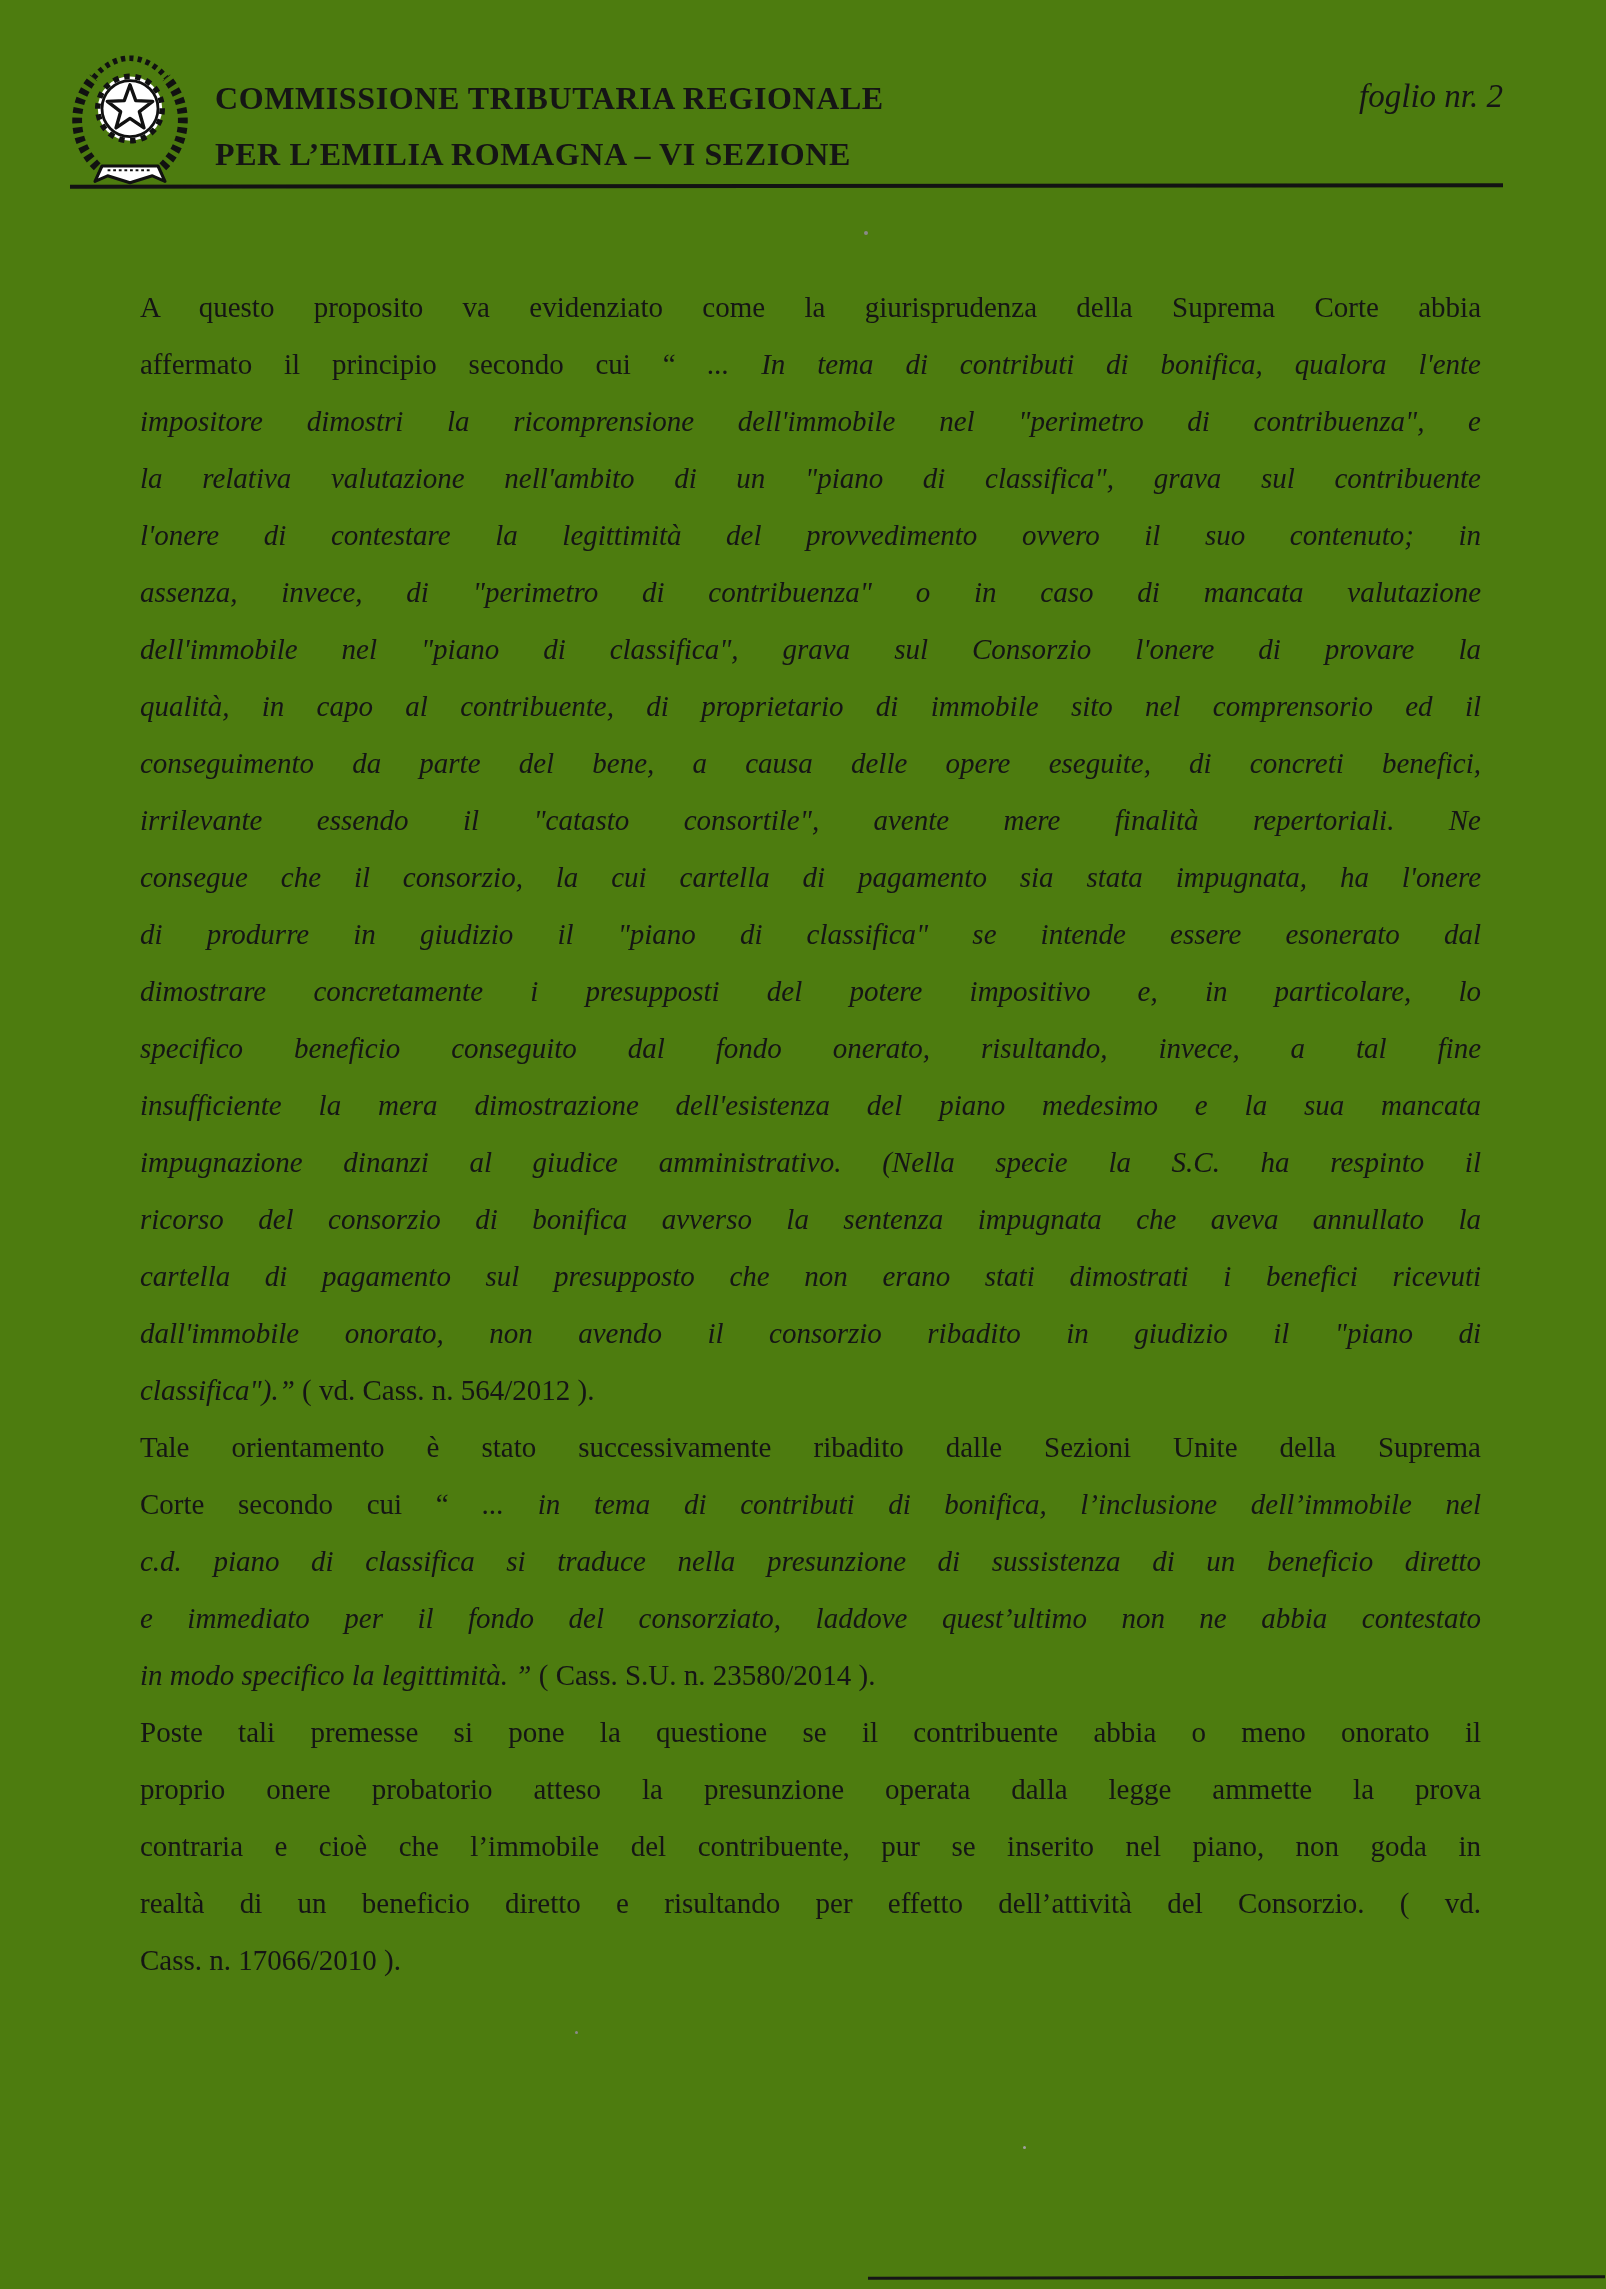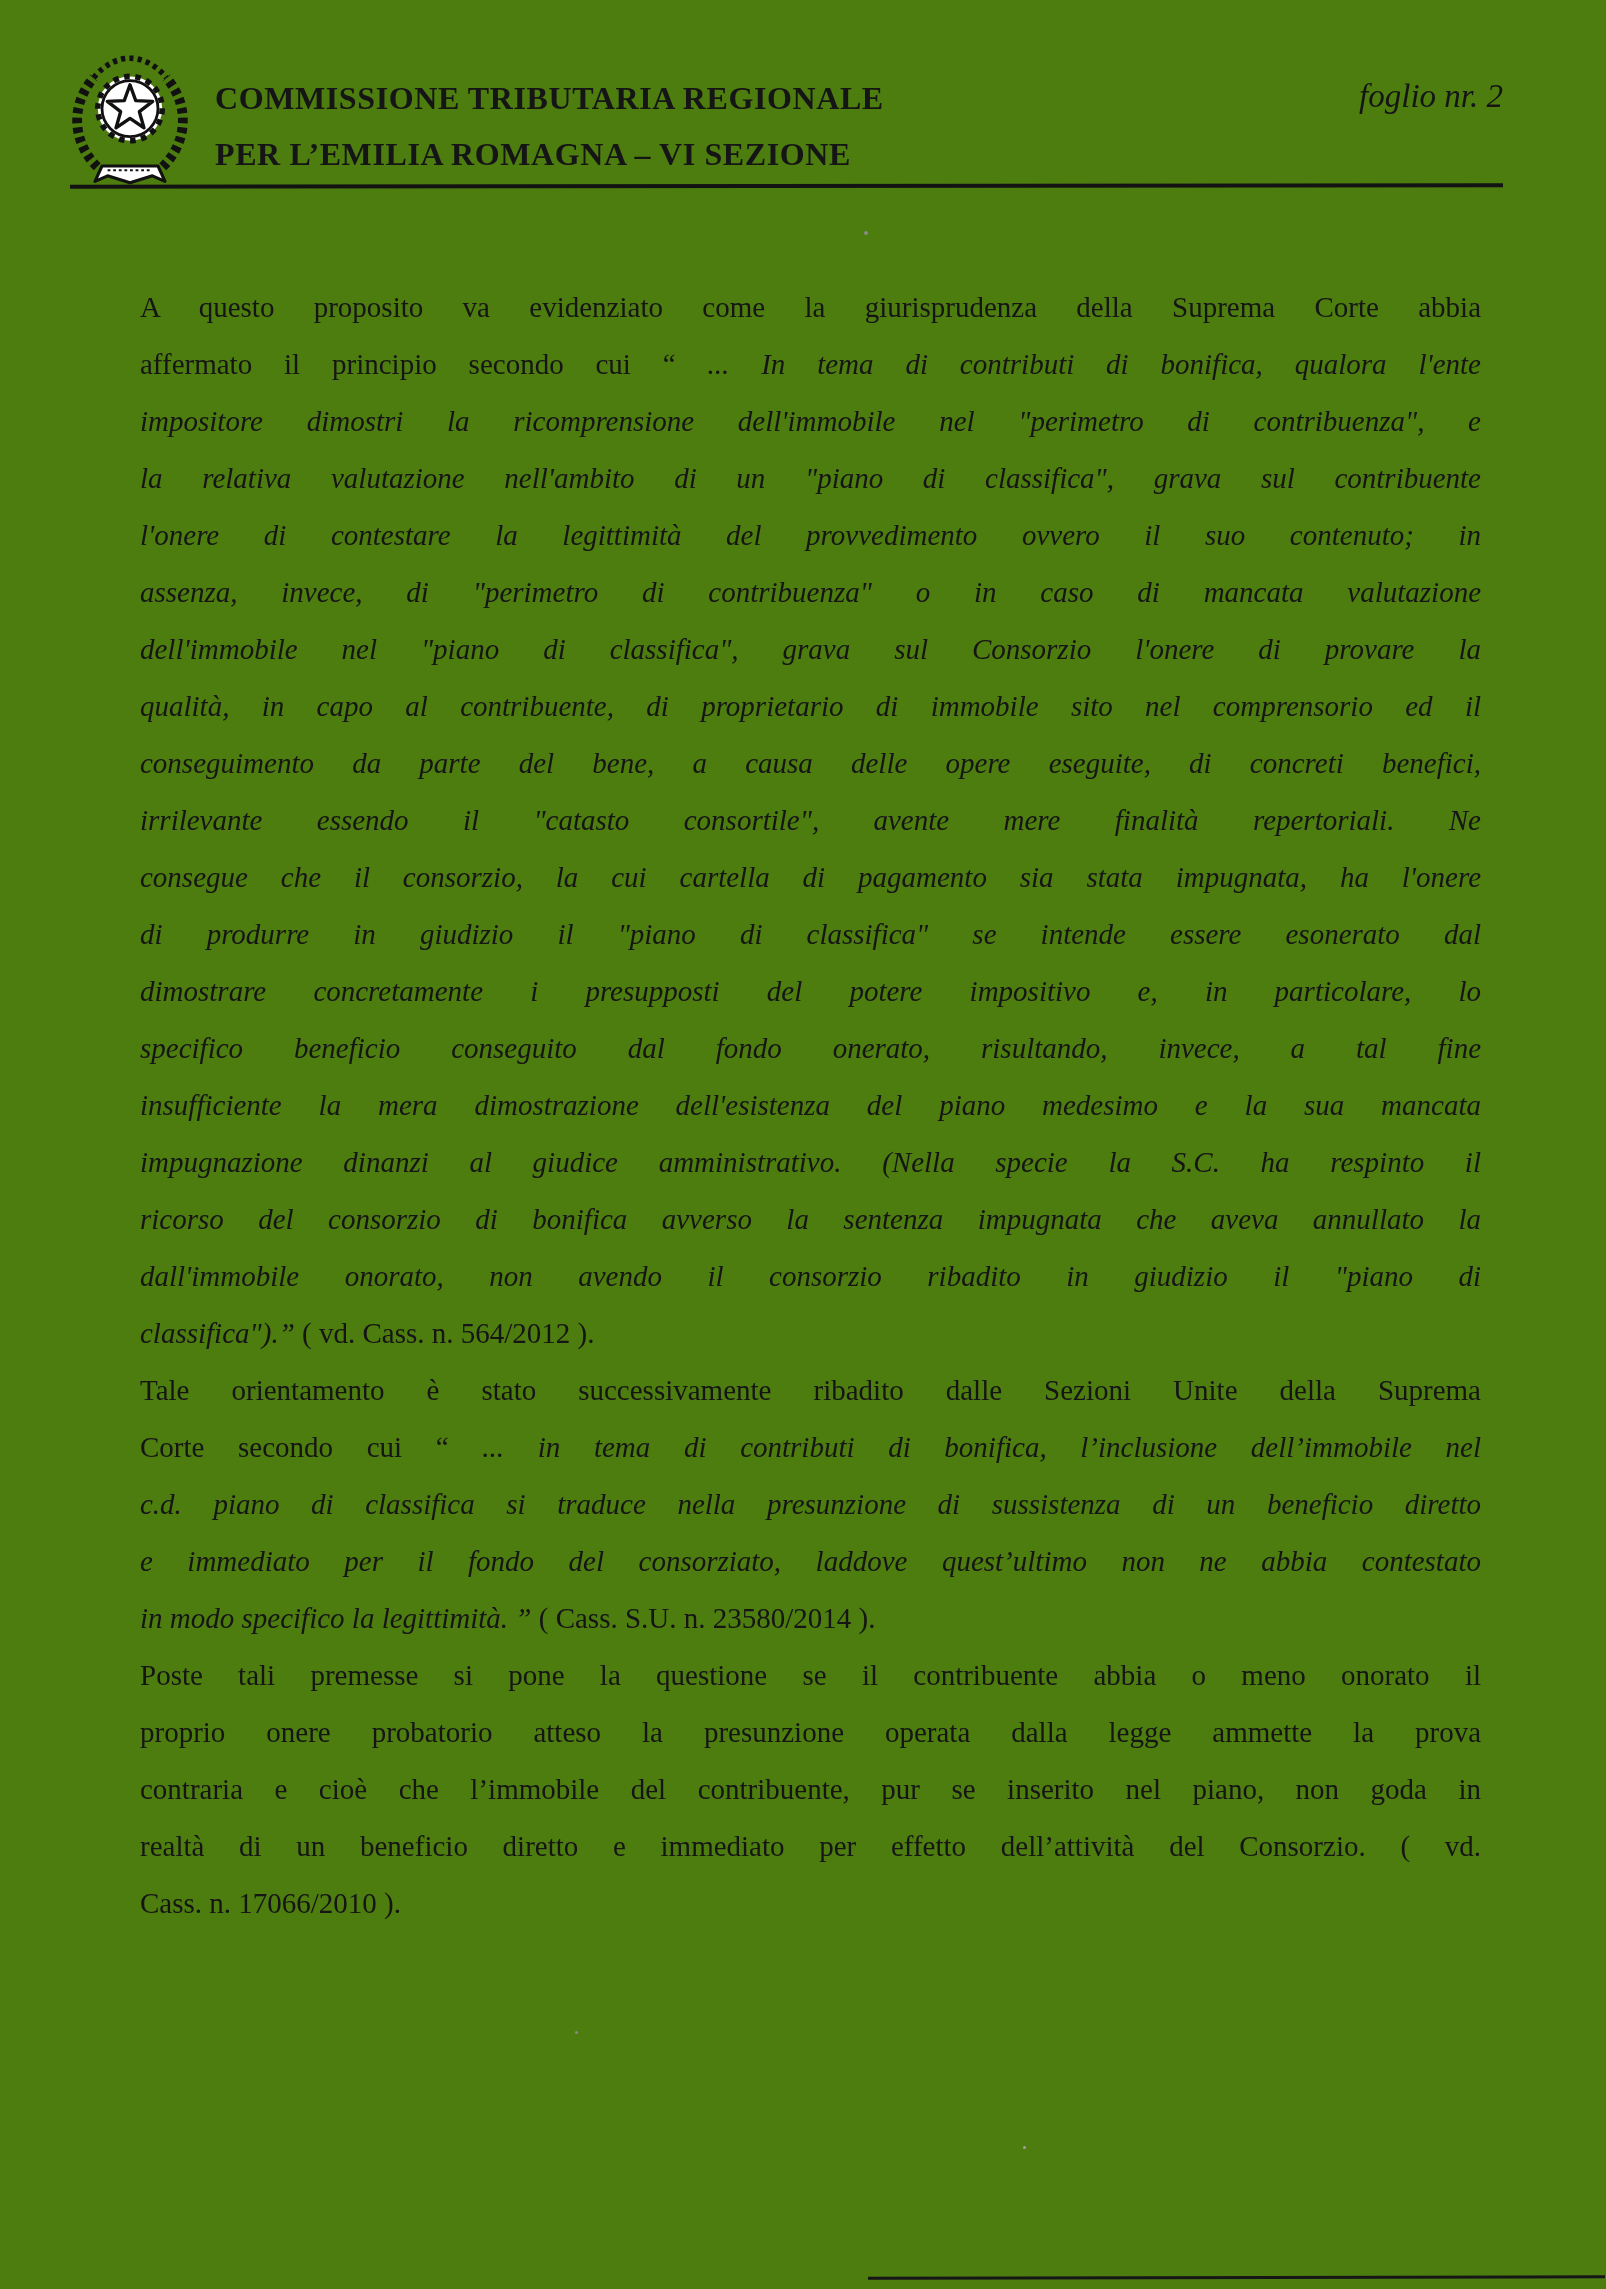--- a/index.html
+++ b/index.html
@@ -93,31 +93,32 @@
       <div class="line"><span class="seg it">qualità, in capo al contribuente, di proprietario di immobile sito nel comprensorio ed il</span></div>
       <div class="line"><span class="seg it">conseguimento da parte del bene, a causa delle opere eseguite, di concreti benefici,</span></div>
       <div class="line"><span class="seg it">irrilevante essendo il "catasto consortile", avente mere finalità repertoriali. Ne</span></div>
       <div class="line"><span class="seg it">consegue che il consorzio, la cui cartella di pagamento sia stata impugnata, ha l'onere</span></div>
       <div class="line"><span class="seg it">di produrre in giudizio il "piano di classifica" se intende essere esonerato dal</span></div>
       <div class="line"><span class="seg it">dimostrare concretamente i presupposti del potere impositivo e, in particolare, lo</span></div>
       <div class="line"><span class="seg it">specifico beneficio conseguito dal fondo onerato, risultando, invece, a tal fine</span></div>
       <div class="line"><span class="seg it">insufficiente la mera dimostrazione dell'esistenza del piano medesimo e la sua mancata</span></div>
       <div class="line"><span class="seg it">impugnazione dinanzi al giudice amministrativo. (Nella specie la S.C. ha respinto il</span></div>
       <div class="line"><span class="seg it">ricorso del consorzio di bonifica avverso la sentenza impugnata che aveva annullato la</span></div>
+      <div class="line"><span class="seg it">cartella di pagamento sul presupposto che non erano stati dimostrati i benefici ricevuti</span></div>
       <div class="line"><span class="seg it">dall'immobile onorato, non avendo il consorzio ribadito in giudizio il "piano di</span></div>
       <div class="line last"><span class="seg it">classifica").”</span><span class="seg"> ( vd. Cass. n. 564/2012 ).</span></div>
       <div class="line"><span class="seg">Tale orientamento è stato successivamente ribadito dalle Sezioni Unite della Suprema</span></div>
       <div class="line"><span class="seg">Corte secondo cui “ </span><span class="seg it">... in tema di contributi di bonifica, l’inclusione dell’immobile nel</span></div>
       <div class="line"><span class="seg it">c.d. piano di classifica si traduce nella presunzione di sussistenza di un beneficio diretto</span></div>
       <div class="line"><span class="seg it">e immediato per il fondo del consorziato, laddove quest’ultimo non ne abbia contestato</span></div>
       <div class="line last"><span class="seg it">in modo specifico la legittimità. ”</span><span class="seg"> ( Cass. S.U. n. 23580/2014 ).</span></div>
       <div class="line"><span class="seg">Poste tali premesse si pone la questione se il contribuente abbia o meno onorato il</span></div>
       <div class="line"><span class="seg">proprio onere probatorio atteso la presunzione operata dalla legge ammette la prova</span></div>
       <div class="line"><span class="seg">contraria e cioè che l’immobile del contribuente, pur se inserito nel piano, non goda in</span></div>
-      <div class="line"><span class="seg">realtà di un beneficio diretto e immediato per effetto dell’attività del Consorzio. ( vd.</span></div>
+      <div class="line"><span class="seg">realtà di un beneficio diretto e risultando per effetto dell’attività del Consorzio. ( vd.</span></div>
       <div class="line last"><span class="seg">Cass. n. 17066/2010 ).</span></div>
     </div>
 
   <div class="footer-rule"></div>
 
   <div class="speck s1"></div>
   <div class="speck s2"></div>
   <div class="speck s3"></div>
 </div>
 

